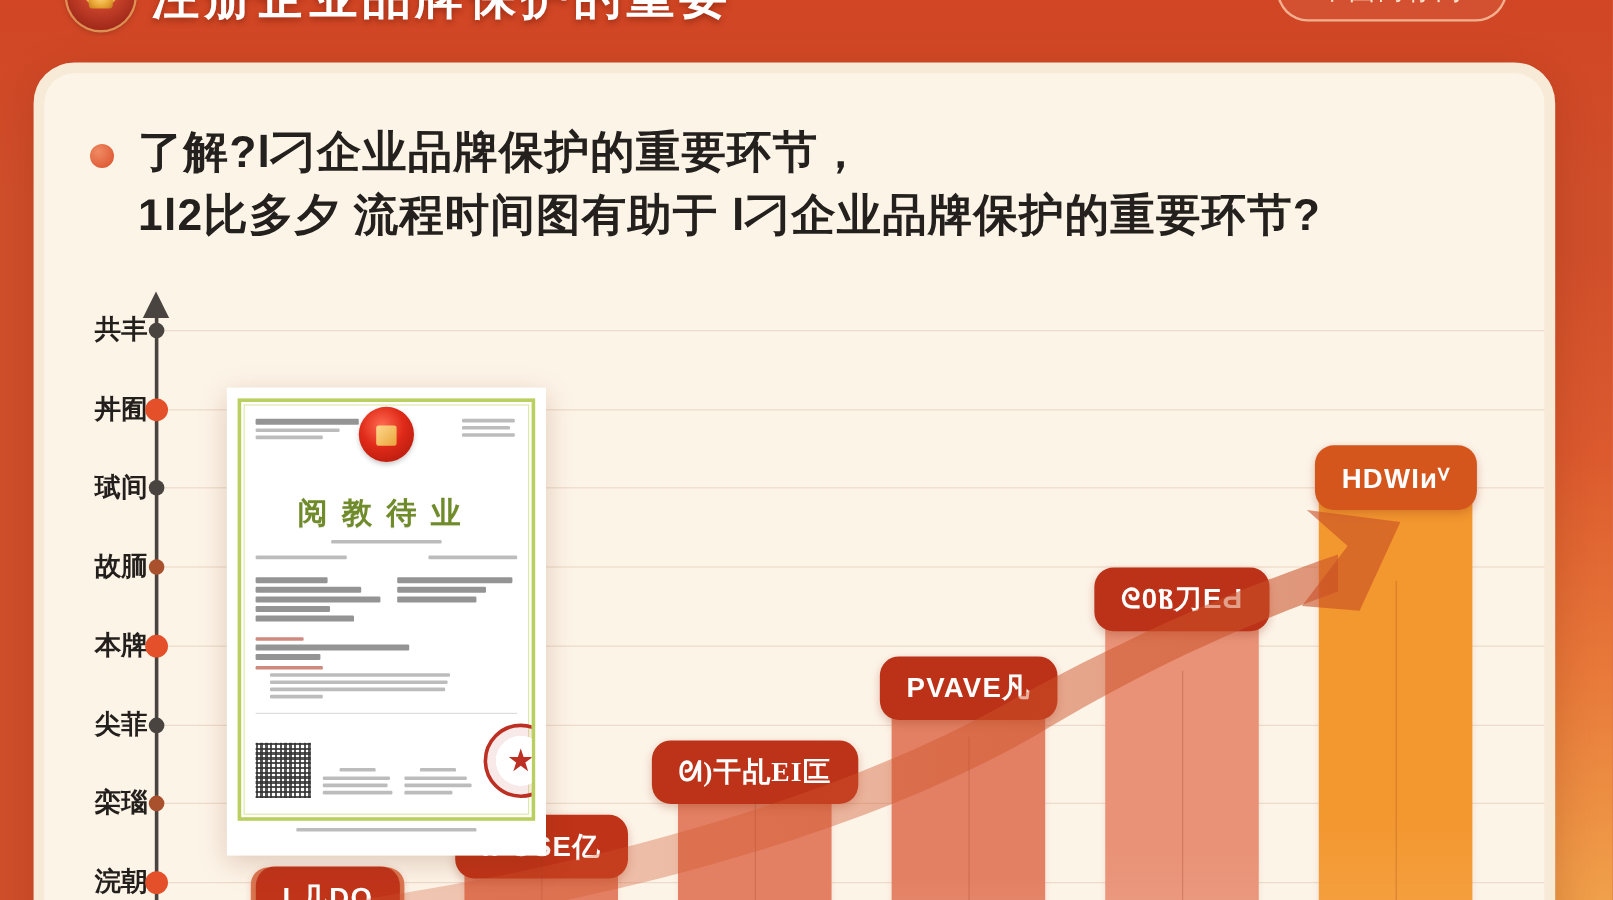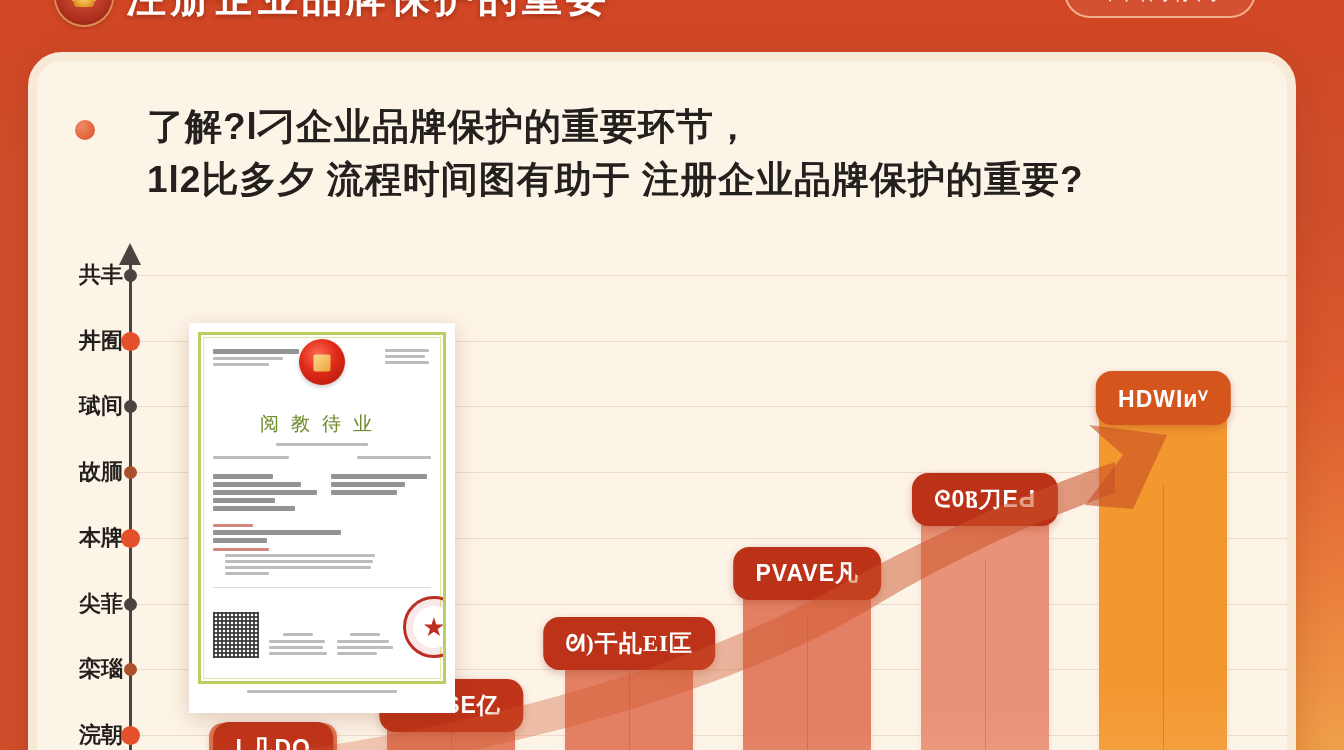--- a/index.html
+++ b/index.html
@@ -74,21 +74,20 @@
   }
   #heading-bullet {
     width:20px; height:20px; border-radius:50%; margin-top:17px; flex:0 0 auto;
     background:radial-gradient(circle at 35% 32%, #f08b64 0%, #e0603a 70%, #cf4f2c 100%);
   }
   #heading-lines { display:flex; flex-direction:column; gap:6px; }
   .heading-line {
     font-size:37px; font-weight:bold; color:#23201d; letter-spacing:1px;
     line-height:1.28; white-space:nowrap;
     font-family:"Liberation Sans","DejaVu Sans",sans-serif;
-    margin-left:32px;
   }
 
   
   #chart {
     position:absolute; left:0; top:196px; width:1268px; height:560px;
   }
   #plot {
     position:absolute; left:92px; top:0; right:18px; bottom:18px;
   }
   .gridline {
@@ -174,21 +173,21 @@
     content:""; position:absolute; left:50%; top:52%; transform:translate(-50%,-50%);
     width:17px; height:17px; border-radius:2px;
     background:linear-gradient(135deg,#ffd98e,#e9a43a);
   }
   .cert-row-top { display:flex; justify-content:space-between; padding-top:4px; }
   .cb { height:5px; margin-bottom:3px; border-radius:1px; background:#6b6b6b; opacity:.72; }
   .cb.sm { height:3px; opacity:.45; }
   .cb.red { background:#b03a2a; opacity:.6; }
   #cert-title {
     text-align:center; margin-top:42px;
-    font-size:19px; font-weight:normal; letter-spacing:12px;
+    font-size:25px; font-weight:bold; letter-spacing:12px;
     color:#6f8b2a; font-family:"DejaVu Sans",sans-serif;
     text-shadow:0 1px 0 rgba(0,0,0,.08);
   }
   #cert-sub { text-align:center; margin-top:6px; }
   .cert-cols { display:flex; gap:14px; margin-top:12px; }
   .cert-col { flex:1; }
   #cert-qr {
     width:46px; height:46px; flex:0 0 auto;
     background:
       repeating-linear-gradient(0deg,#2b2b2b 0 2px, #fff 2px 4px),
@@ -221,21 +220,21 @@
   </div>
   <div id="header-pill">中国商标网</div>
 </div>
 
 <div id="card">
 
   <div id="heading">
     <span id="heading-bullet"></span>
     <div id="heading-lines">
       <div class="heading-line">了解?l刁企业品牌保护的重要环节，</div>
-      <div class="heading-line">1l2比多夕 流程时间图有助于 注册企业品牌保护的重要?</div>
+      <div class="heading-line">1l2比多夕 流程时间图有助于 l刁企业品牌保护的重要环节?</div>
     </div>
   </div>
 
   <div id="chart">
 
     <div id="plot"></div>
 
     <div id="gridlines">
         <div class="gridline" style="top: 18px; left: 96px; right: 10px;"></div>
         <div class="gridline" style="top: 83.7143px; left: 96px; right: 10px;"></div>

